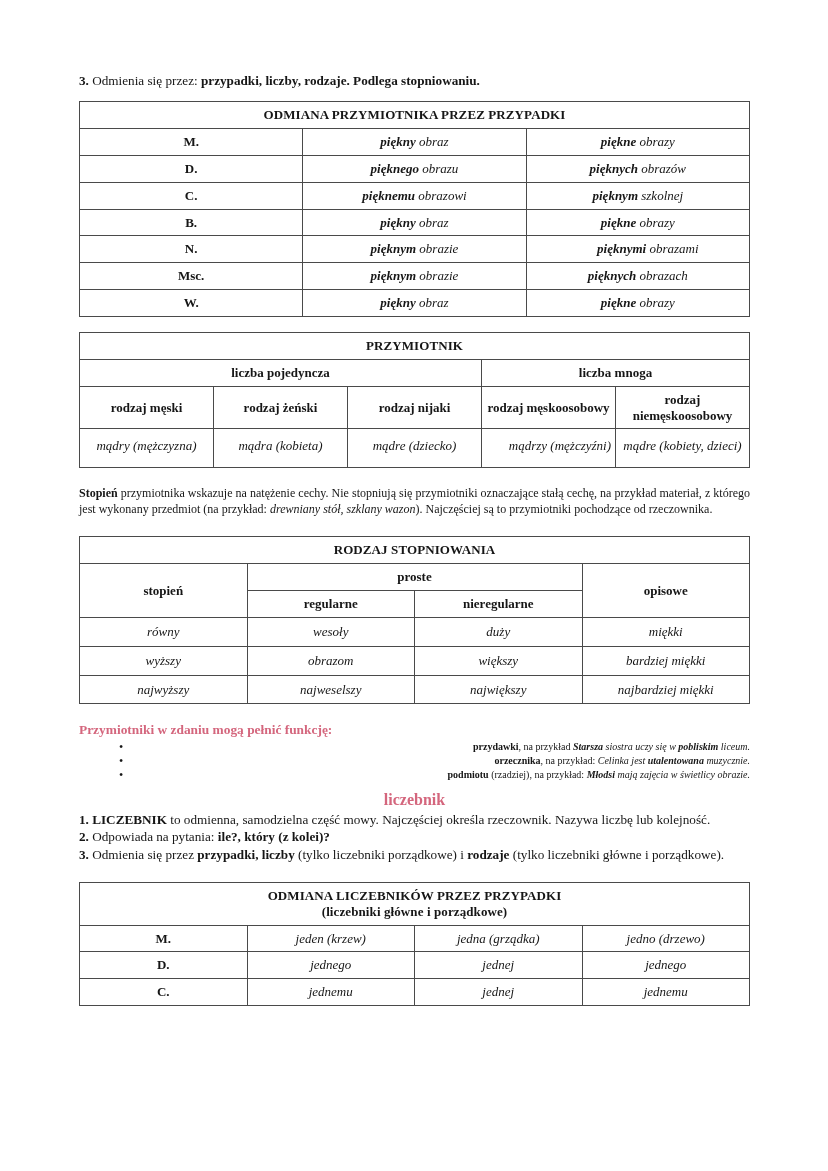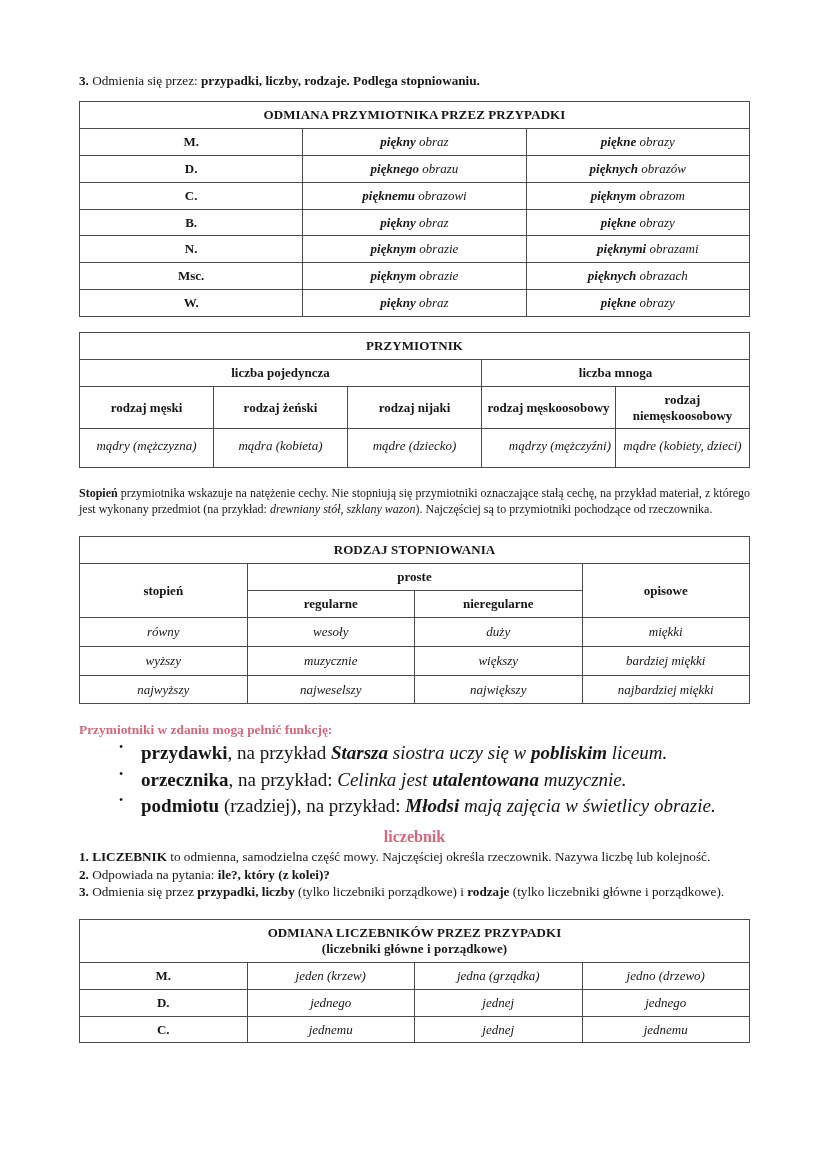--- a/index.html
+++ b/index.html
@@ -125,23 +125,24 @@
     font-weight: bold;
     margin: 0 0 2px 0;
   }
   ul.bullets {
     list-style: none;
     margin: 0;
     padding: 0;
   }
   ul.bullets li {
     position: relative;
-    font-size: 19px;
+    font-size: 10px;
     line-height: 1.38;
     padding-left: 62px;
+    text-align: right;
   }
   ul.bullets li::before {
     content: "\2022";
     position: absolute;
     left: 40px;
     top: -1px;
     font-size: 12px;
   }
   .numlist p {
     font-size: 13.2px;
@@ -170,21 +171,21 @@
         <td class="val" style="border-color: rgb(74, 74, 74);"><span class="bi">piękne</span><span class="reg"> obrazy</span></td>
       </tr>
       <tr>
         <td class="case" style="border-color: rgb(74, 74, 74);">D.</td>
         <td class="val c2" style="border-color: rgb(74, 74, 74);"><span class="bi">pięknego</span><span class="reg"> obrazu</span></td>
         <td class="val" style="border-color: rgb(74, 74, 74);"><span class="bi">pięknych</span><span class="reg"> obrazów</span></td>
       </tr>
       <tr>
         <td class="case" style="border-color: rgb(74, 74, 74);">C.</td>
         <td class="val c2" style="border-color: rgb(74, 74, 74);"><span class="bi">pięknemu</span><span class="reg"> obrazowi</span></td>
-        <td class="val" style="border-color: rgb(74, 74, 74);"><span class="bi">pięknym</span><span class="reg"> obrazom</span></td>
+        <td class="val" style="border-color: rgb(74, 74, 74);"><span class="bi">pięknym</span><span class="reg"> szkolnej</span></td>
       </tr>
       <tr>
         <td class="case" style="border-color: rgb(74, 74, 74);">B.</td>
         <td class="val c2" style="border-color: rgb(74, 74, 74);"><span class="bi">piękny</span><span class="reg"> obraz</span></td>
         <td class="val" style="border-color: rgb(74, 74, 74);"><span class="bi">piękne</span><span class="reg"> obrazy</span></td>
       </tr>
       <tr>
         <td class="case" style="border-color: rgb(74, 74, 74);">N.</td>
         <td class="val c2" style="border-color: rgb(74, 74, 74);"><span class="bi">pięknym</span><span class="reg"> obrazie</span></td>
         <td class="val" style="border-color: rgb(74, 74, 74); padding-left: 24px;"><span class="bi">pięknymi</span><span class="reg"> obrazami</span></td>
@@ -253,21 +254,21 @@
         <td class="hd c3" style="border-color: rgb(74, 74, 74);">nieregularne</td>
       </tr>
       <tr>
         <td class="val row" style="border-color: rgb(74, 74, 74);">równy</td>
         <td class="val row" style="border-color: rgb(74, 74, 74);">wesoły</td>
         <td class="val row" style="border-color: rgb(74, 74, 74);">duży</td>
         <td class="val row" style="border-color: rgb(74, 74, 74);">miękki</td>
       </tr>
       <tr>
         <td class="val row" style="border-color: rgb(74, 74, 74);">wyższy</td>
-        <td class="val row" style="border-color: rgb(74, 74, 74);">muzycznie</td>
+        <td class="val row" style="border-color: rgb(74, 74, 74);">obrazom</td>
         <td class="val row" style="border-color: rgb(74, 74, 74);">większy</td>
         <td class="val row" style="border-color: rgb(74, 74, 74);">bardziej miękki</td>
       </tr>
       <tr>
         <td class="val row" style="border-color: rgb(74, 74, 74);">najwyższy</td>
         <td class="val row" style="border-color: rgb(74, 74, 74);">najweselszy</td>
         <td class="val row" style="border-color: rgb(74, 74, 74);">największy</td>
         <td class="val row" style="border-color: rgb(74, 74, 74);">najbardziej miękki</td>
       </tr>
     </tbody>

